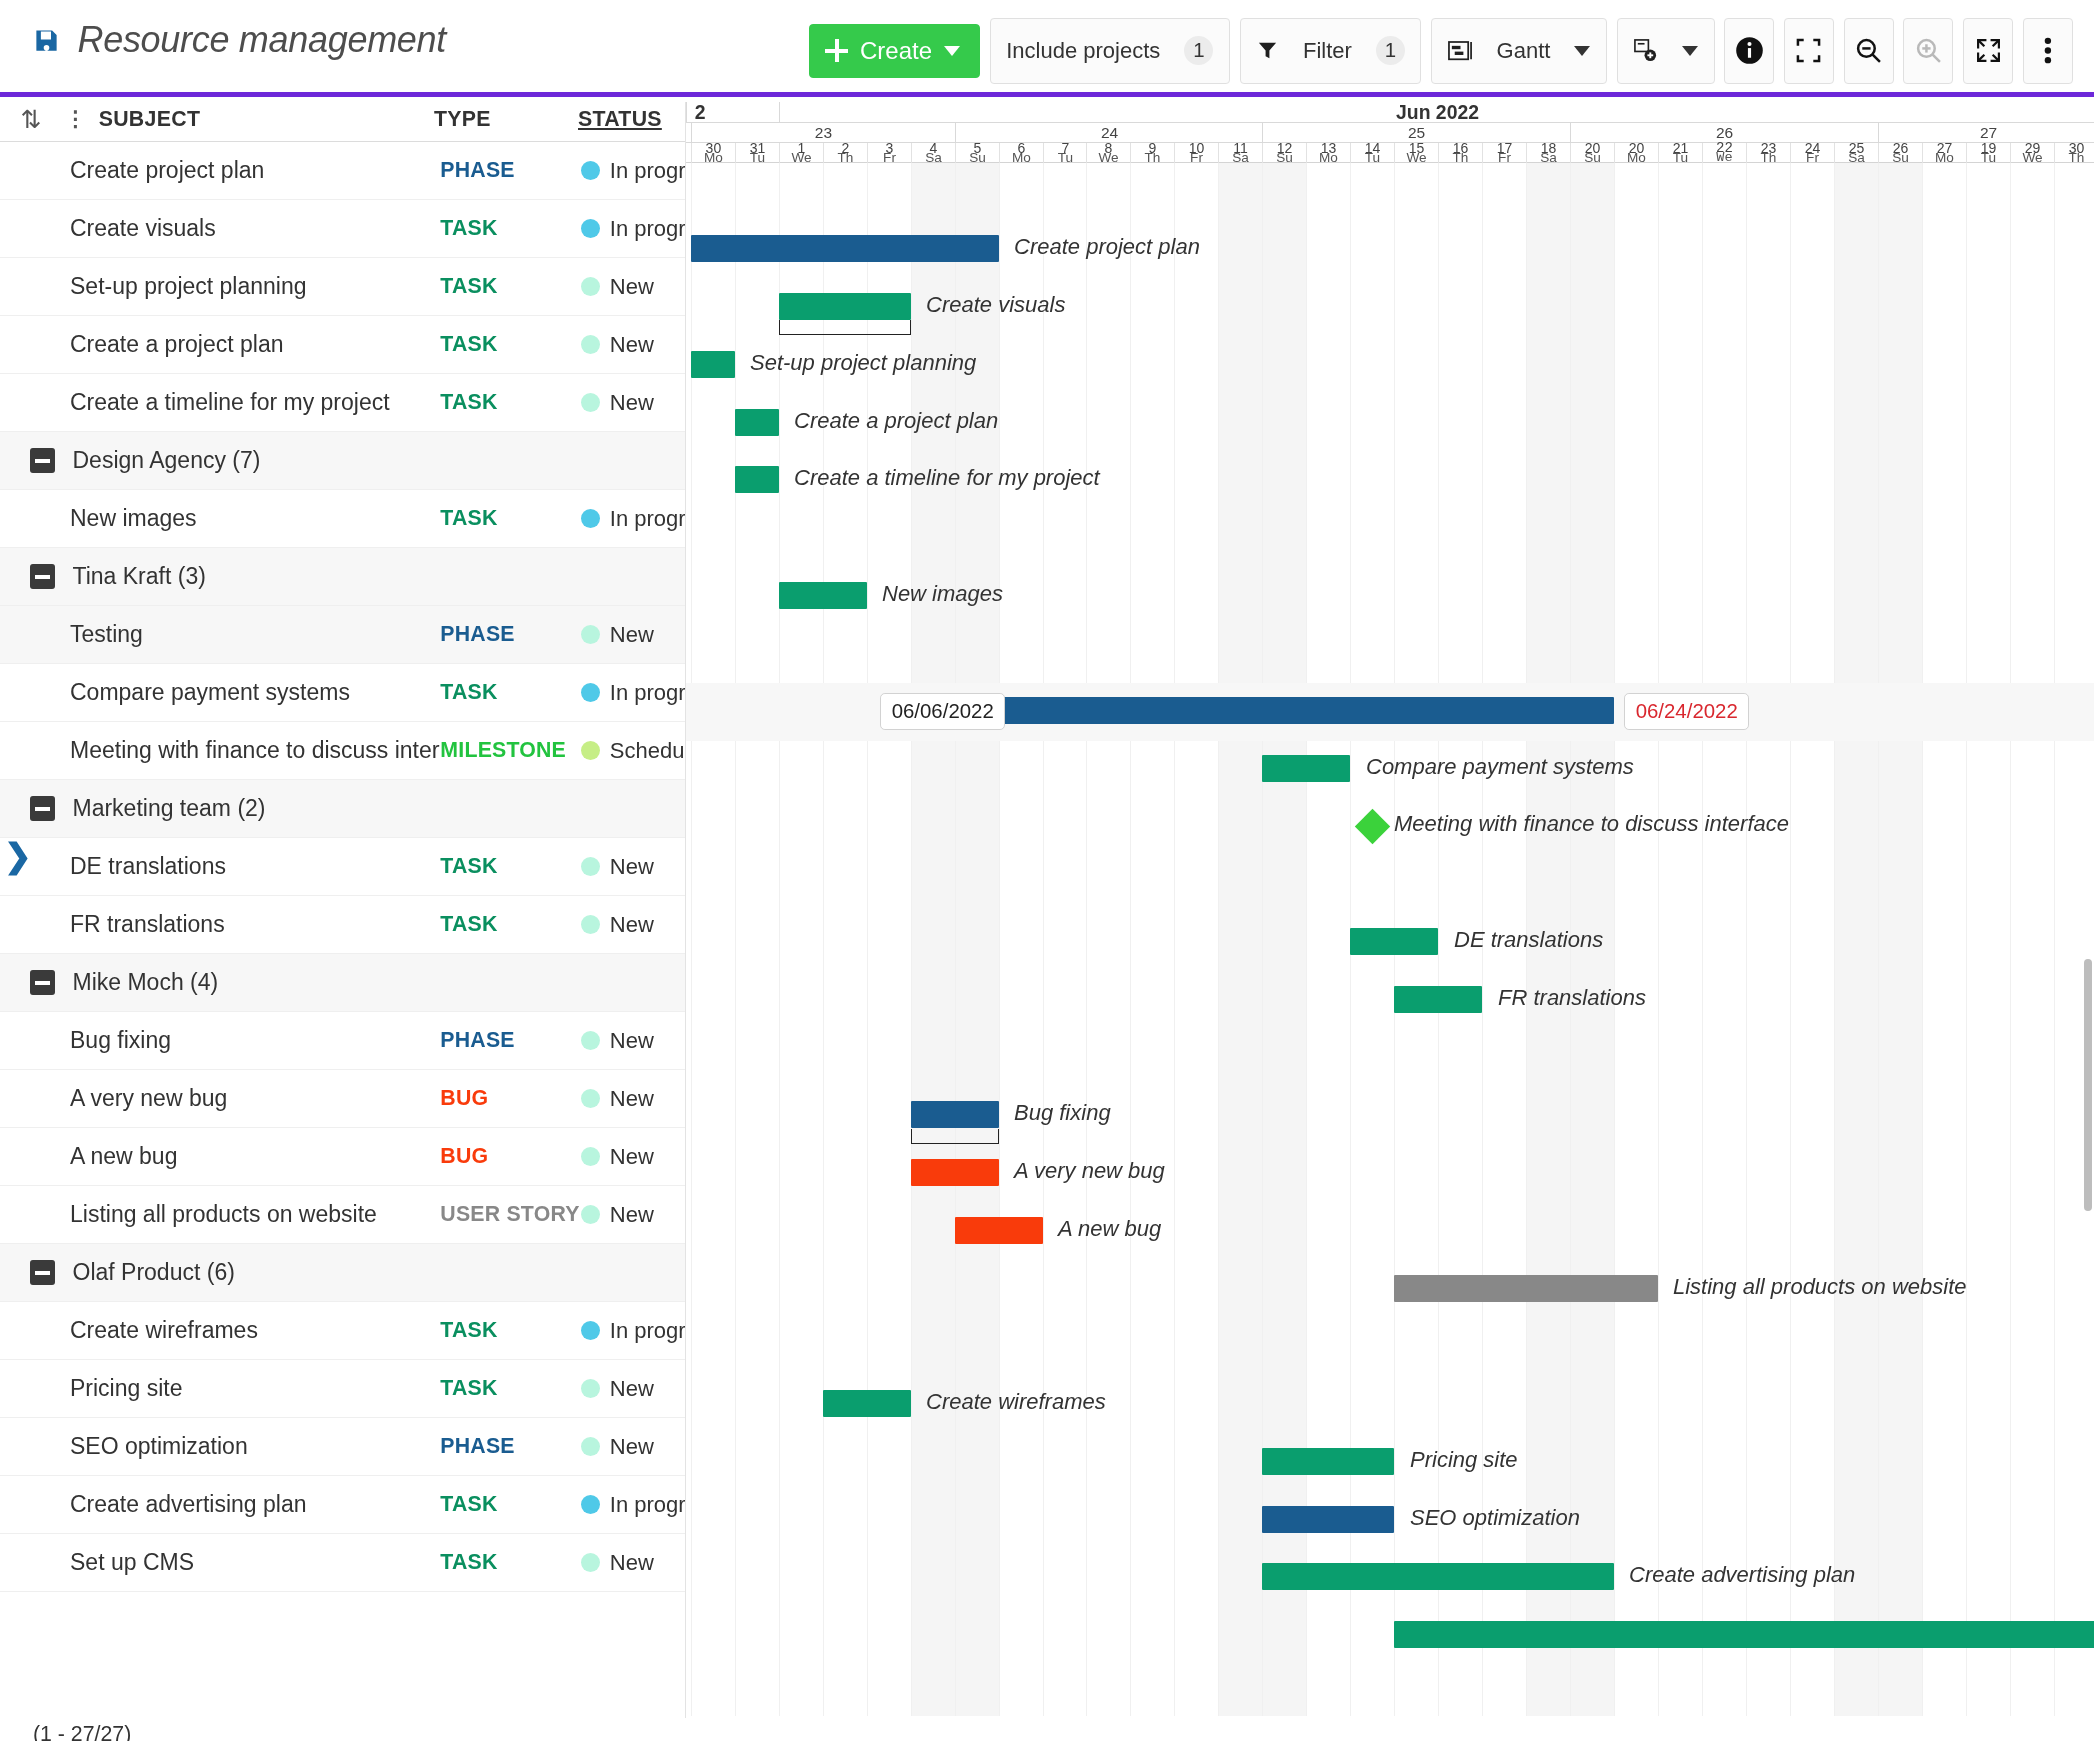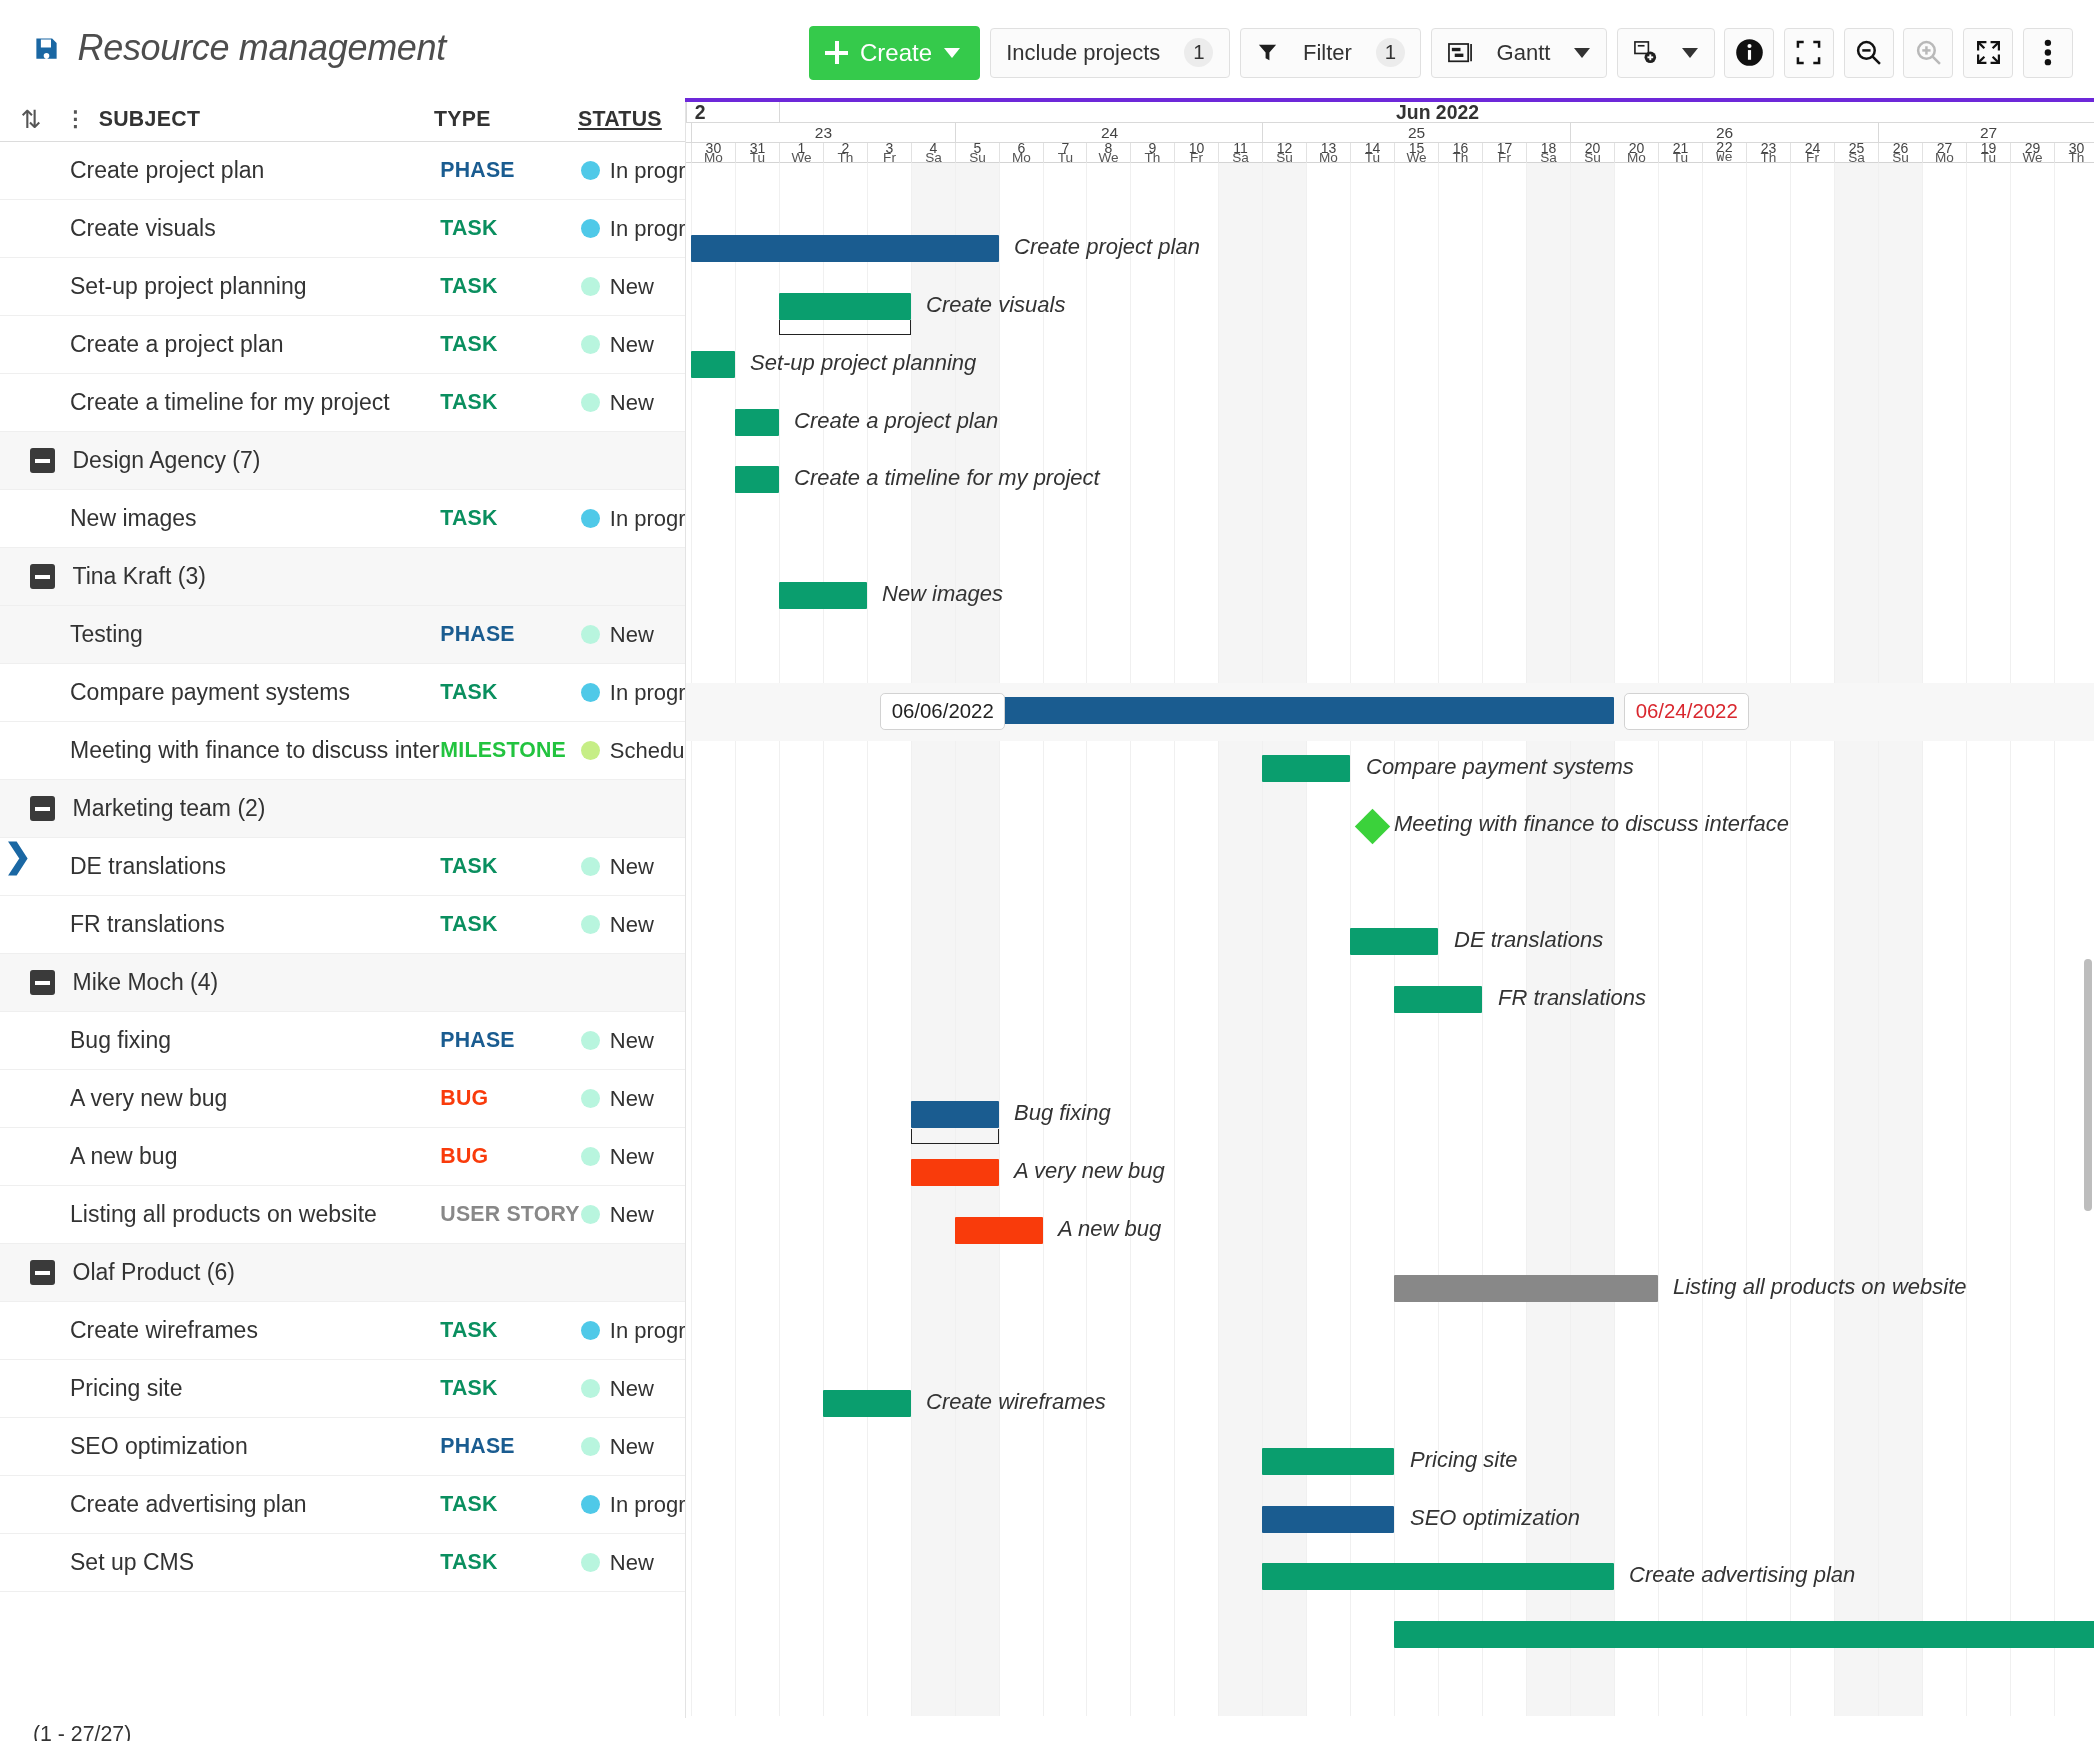--- a/index.html
+++ b/index.html
@@ -7,39 +7,39 @@
     margin: 0; padding: 0;
     width: 2094px; height: 1742px;
     background: #ffffff;
     font-family: "Liberation Sans", sans-serif;
     overflow: hidden;
   }
   #app { position: relative; width: 2094px; height: 1742px; background:#fff; }
 
   
   .topbar {
-    position: absolute; left: 0; top: 8px; width: 2094px; height: 97px;
-    background: #fff; border-bottom: 7px solid #6d28d9;
+    position: absolute; left: 0; top: 0; width: 2094px; height: 97px;
+    background: #fff; border-bottom: 5px solid #6d28d9;
   }
   .title-wrap {
     position: absolute; left: 33px; top: 19.4px;
     display: flex; align-items: center; gap: 17.5px;
   }
   .save-icon { width: 27px; height: 27px; color:#1a67a3; display:block; }
   .page-title {
     font-size: 36px; font-style: italic; font-weight: 400;
     color: #4d4d4d; letter-spacing: -0.3px; white-space: nowrap;
   }
 
   .toolbar {
     position: absolute; right: 21.3px; top: 17.5px;
     display: flex; align-items: center; gap: 9.7px;
   }
   .btn {
-    height: 50px; border: 1px solid #e0e0e0; border-radius: 3.9px;
+    height: 66px; border: 1px solid #e0e0e0; border-radius: 3.9px;
     background: #fbfbfb; display: flex; align-items: center; gap: 24px;
     padding: 0 15.5px; font-size: 22px; color: #333; cursor: pointer;
     white-space: nowrap;
   }
   .btn.icon-only { padding: 0; width: 50px; justify-content: center; }
   .btn-create {
     background: #35ca4b; border-color: #35ca4b; color: #fff;
     font-size: 24px; padding: 0 19.4px 0 15.5px; gap: 11.6px; height: 54px;
   }
   .badge-count {

